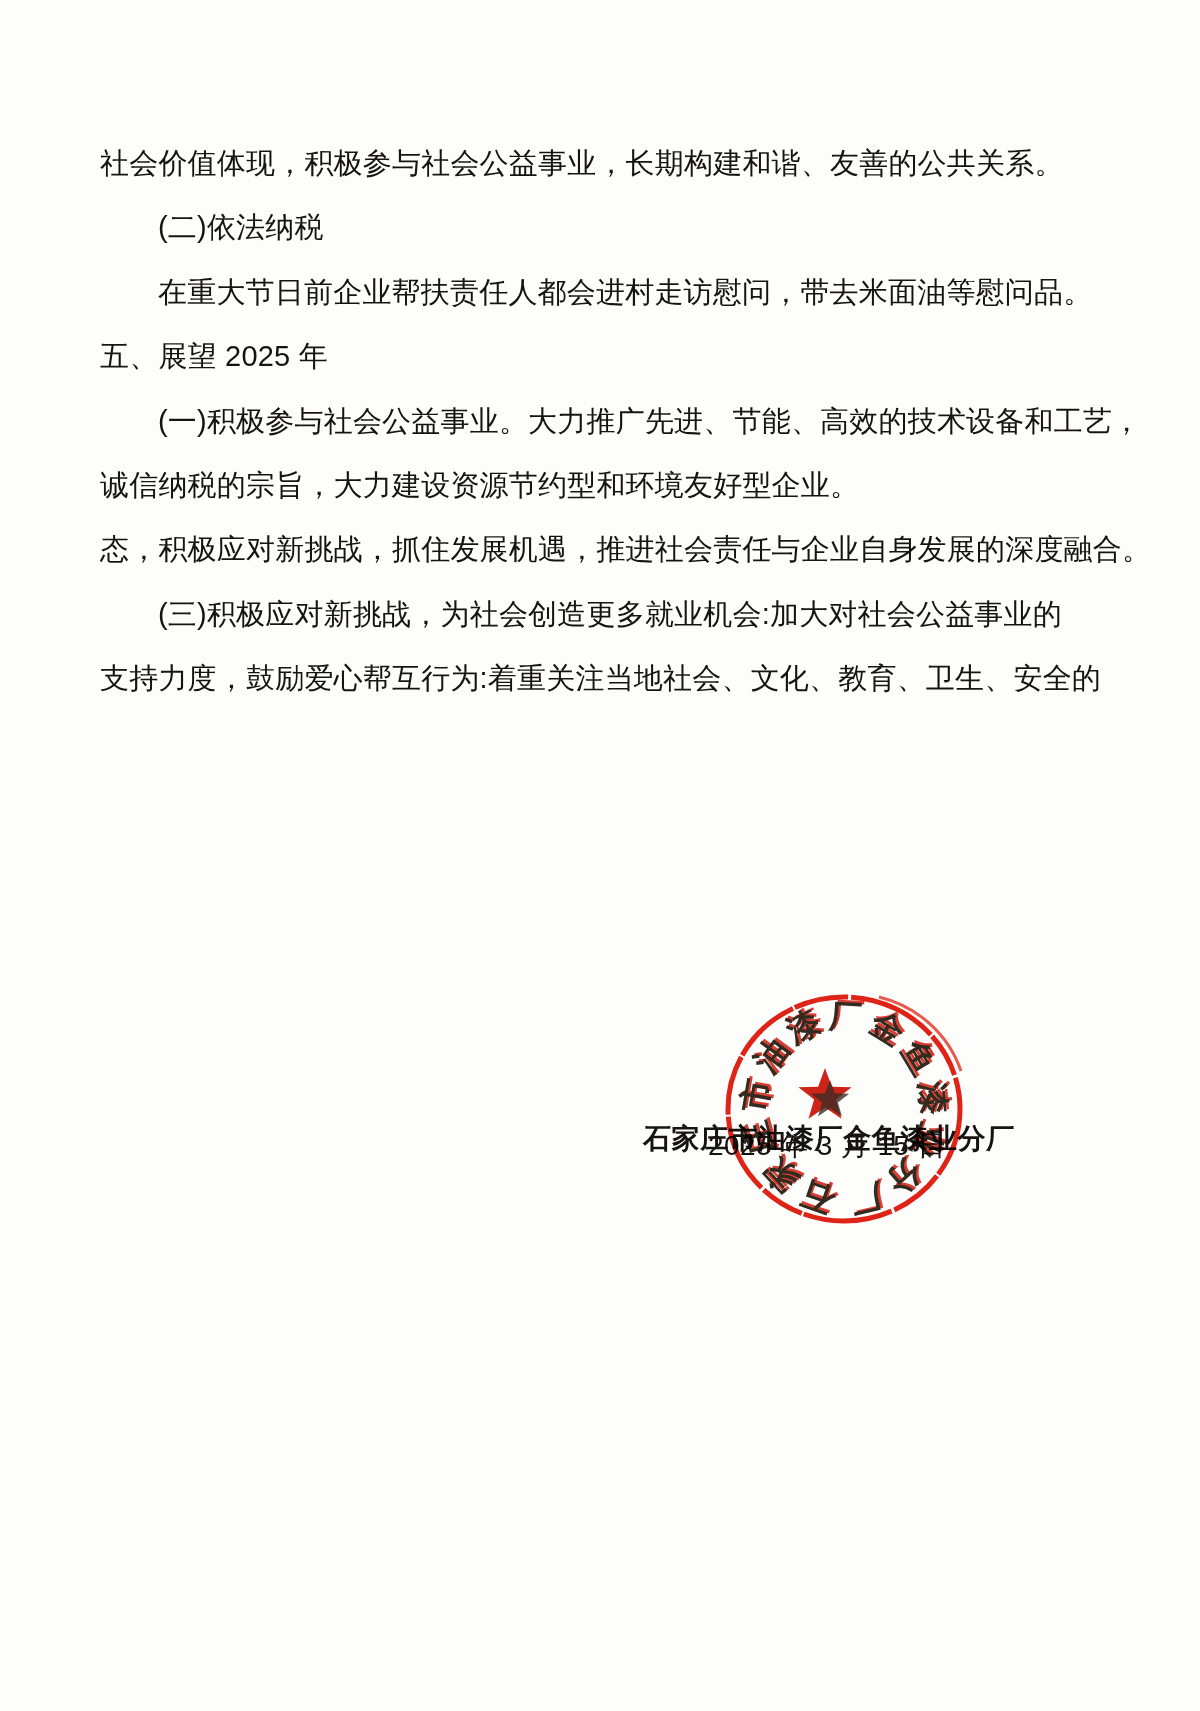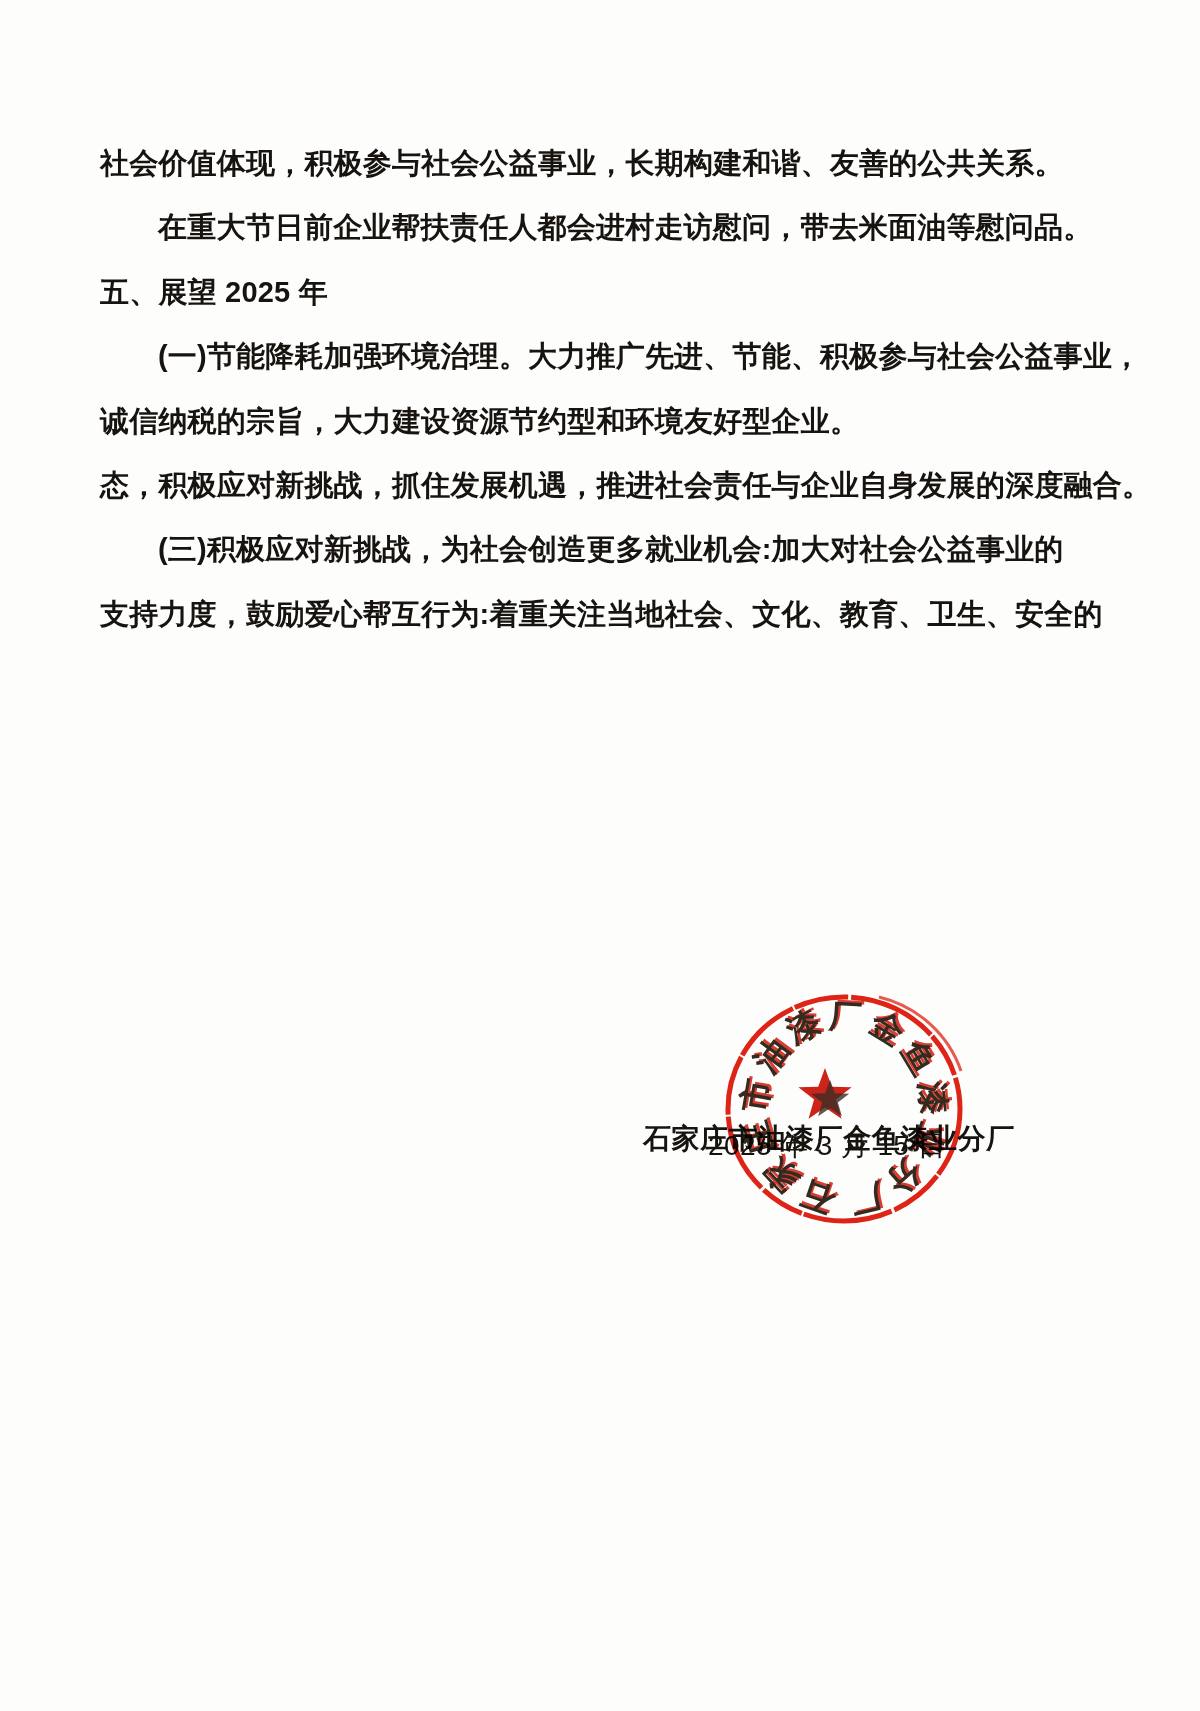--- a/index.html
+++ b/index.html
@@ -8,21 +8,21 @@
     background:#ffffff;
     font-family:"Liberation Sans","DejaVu Sans",sans-serif;
   }
   .page{
     position:relative;width:1200px;height:1711px;
     background:#fdfdfc;overflow:hidden;
     color:#1a1816;
   }
   .body-text{
     position:absolute;left:100px;top:131px;width:1000px;
-    font-size:29px;line-height:64.4px;font-weight:700;
+    font-size:29px;line-height:64.4px;font-weight:400;
     color:#17140f;
   }
   .line{white-space:nowrap;letter-spacing:0.2px;}
   .line.indent{padding-left:58px;}
   .sig-company{
     position:absolute;left:643px;top:1120px;
     font-size:28px;font-weight:600;letter-spacing:0.6px;
     color:#17140f;white-space:nowrap;
   }
   .sig-date{
@@ -40,23 +40,24 @@
     font-weight:bold;font-size:33px;letter-spacing:5px;
   }
 </style>
 </head>
 <body>
 
 <div class="page">
 
   <div class="body-text" id="body-text">
       <div class="line">社会价值体现，积极参与社会公益事业，长期构建和谐、友善的公共关系。</div>
+      <div class="line indent">(二)依法纳税</div>
       <div class="line indent">在重大节日前企业帮扶责任人都会进村走访慰问，带去米面油等慰问品。</div>
       <div class="line">五、展望 2025 年</div>
-      <div class="line indent">(一)节能降耗加强环境治理。大力推广先进、节能、积极参与社会公益事业，</div>
+      <div class="line indent">(一)积极参与社会公益事业。大力推广先进、节能、高效的技术设备和工艺，</div>
       <div class="line">诚信纳税的宗旨，大力建设资源节约型和环境友好型企业。</div>
       <div class="line">态，积极应对新挑战，抓住发展机遇，推进社会责任与企业自身发展的深度融合。</div>
       <div class="line indent">(三)积极应对新挑战，为社会创造更多就业机会:加大对社会公益事业的</div>
       <div class="line">支持力度，鼓励爱心帮互行为:着重关注当地社会、文化、教育、卫生、安全的</div>
     </div>
 
   <div class="sig-company">石家庄市油漆厂金鱼漆业分厂</div>
   <div class="sig-date">2025 年 3 月 15 日</div>
 
   <div class="seal">

